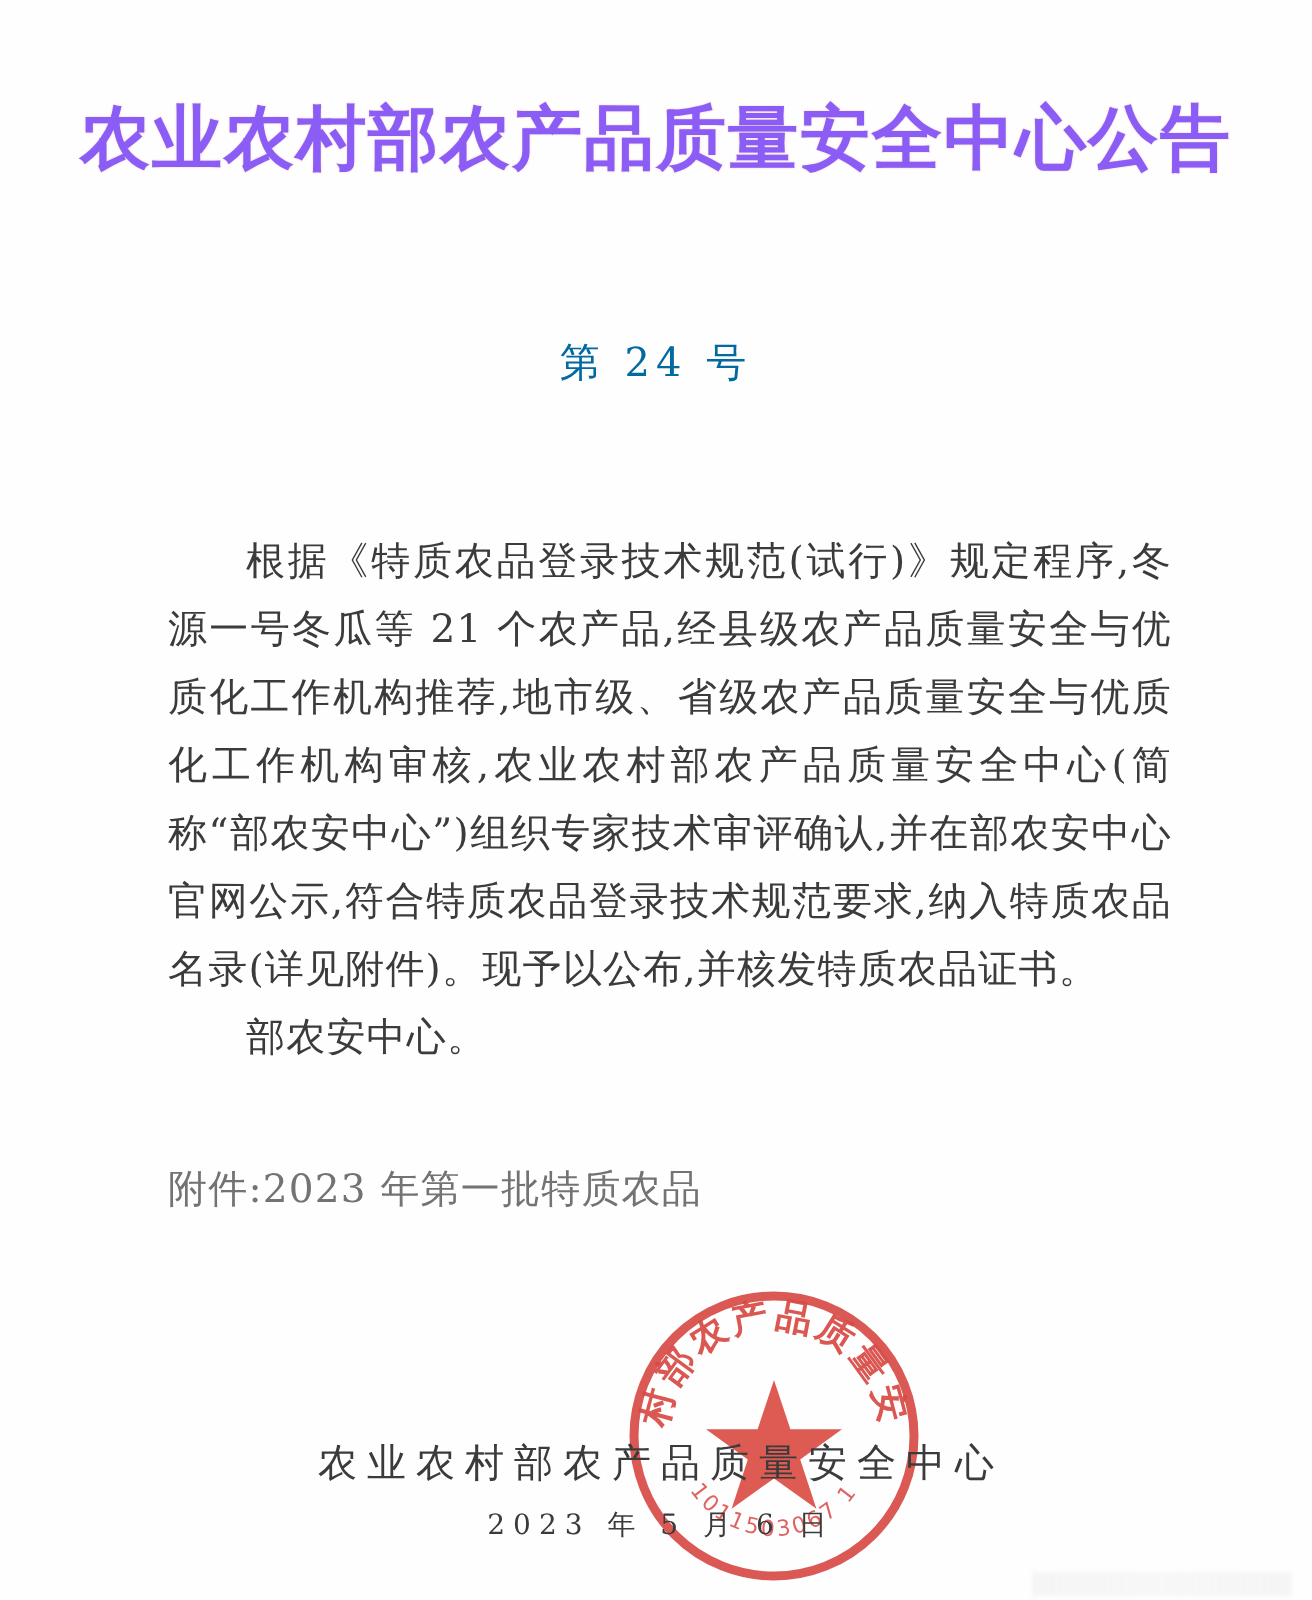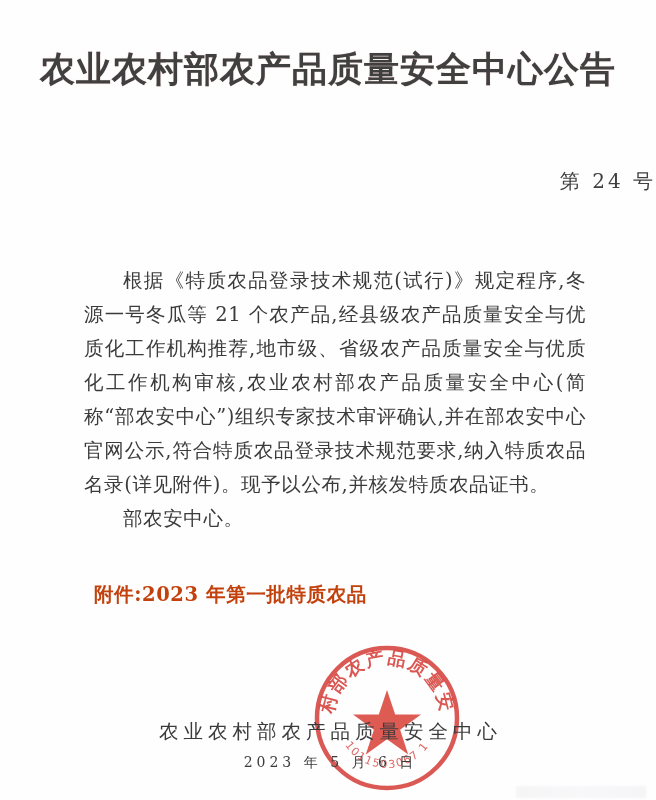--- a/index.html
+++ b/index.html
@@ -26,34 +26,34 @@
   .doc-title {
     position: absolute;
     top: 46px;
     left: 0;
     width: 656px;
     text-align: center;
     font-family: Liberation Mono, monospace;
     font-size: 35px;
     font-weight: 700;
     letter-spacing: 1px;
-    color: #404040;
+    color: #8b5cf6;
     text-shadow: 0 0 1px rgba(194,84,79,0.35);
     white-space: nowrap;
   }
 
   
   .doc-number {
     position: absolute;
     top: 168px;
     left: 0;
     width: 656px;
-    text-align: right;
+    text-align: center;
     font-size: 20px;
-    color: #404040;
+    color: #0369a1;
     letter-spacing: 3px;
   }
 
   
   .body-block {
     position: absolute;
     top: 264px;
     left: 84px;
     width: 502px;
   }
@@ -69,28 +69,27 @@
   .body-para.indent {
     text-indent: 2em;
   }
   .body-para + .body-para {
     margin-top: 0px;
   }
 
   .attach-line {
     position: absolute;
     top: 578px;
-    left: 94px;
+    left: 84px;
     width: 502px;
     font-size: 19.5px;
     line-height: 34px;
-    color: #c2410c;
+    color: #737373;
     letter-spacing: 0.6px;
     text-indent: 0;
-    font-weight: bold;
   }
 
   
   .sign-block {
     position: absolute;
     top: 718px;
     left: 0;
     width: 656px;
     text-align: center;
     z-index: 3;

